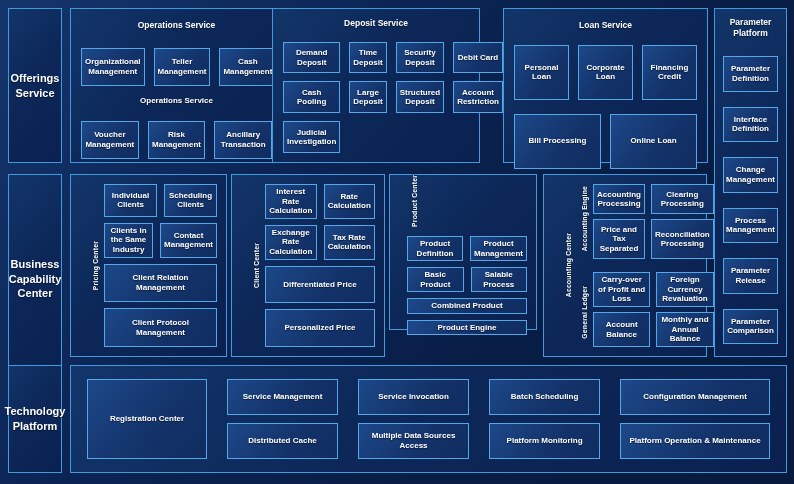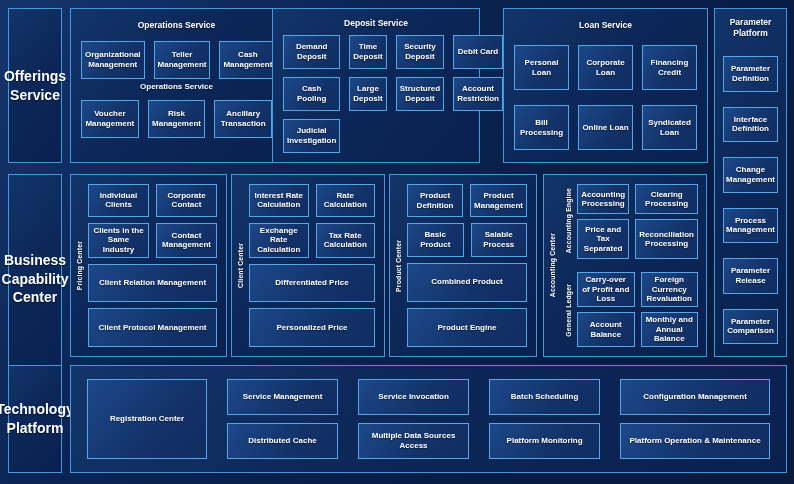--- a/index.html
+++ b/index.html
@@ -19,43 +19,43 @@
   }
   .box{
     box-sizing:border-box;border:1.2px solid #54a8e8;
     background:linear-gradient(130deg,#1d4889 0%,#133269 60%,#102d61 100%);
     color:#fff;font-weight:bold;font-size:8px;line-height:1.2;
     display:flex;align-items:center;justify-content:center;text-align:center;
     padding:2px 3px;text-shadow:0 1px 1px rgba(0,0,0,.5);
   }
   .side-label-panel{
     display:flex;align-items:center;justify-content:center;text-align:center;
-    color:#fff;font-weight:bold;font-size:14px;line-height:1.35;
+    color:#fff;font-weight:bold;font-size:11px;line-height:1.35;
     padding:4px;text-shadow:0 1px 1px rgba(0,0,0,.5);
   }
   
-  .col{display:flex;flex-direction:column;}
+  .col{display:flex;flex-direction:column;gap:7px;}
   .ops{padding:7px 10px 12px;}
   .ops .ptitle{margin:4px 0 10px;}
   .ops .sub{margin:3px 0 8px;font-size:8px;}
   .row3{display:flex;gap:9px;}
   .row3 .box{flex:1;height:38px;}
   .dep{padding:6px 10px 9px;}
   .dep .ptitle{margin:3px 0 6px;}
   .grid3{flex:1;display:grid;grid-template-columns:repeat(4,1fr);gap:8px 9px;}
   .loan{padding:7px 10px 12px;}
   .loan .ptitle{margin:4px 0 0;}
   .loan .spacer{flex:1;}
-  .loan .row3 .box{height:45px;}
+  .loan .row3 .box{height:55px;}
   
   .param{padding:6px 8px 12px;display:flex;flex-direction:column;gap:15px;}
   .param .ptitle{margin:2px 0 3px;}
   .param .box{flex:1;}
   
-  .mid{display:flex;}
+  .mid{display:flex;padding-left:16px;}
   .vstrip{width:16px;display:flex;align-items:center;justify-content:center;flex:none;}
   .vtext{
     writing-mode:vertical-rl;transform:rotate(180deg);
     color:#fff;font-weight:bold;font-size:6.8px;letter-spacing:.2px;
     text-shadow:1px 0 1px rgba(0,0,0,.5);white-space:nowrap;
   }
   .mid-content{flex:1;display:flex;flex-direction:column;gap:6px;padding:9px 9px 9px 1px;}
   .row2{flex:1;display:flex;gap:7px;}
   .row2 .box{flex:1;}
   .wide{flex:1;}
@@ -73,21 +73,21 @@
   
   .lbl-offerings{left:8px;top:8px;width:54px;height:155px;}
   .lbl-business{left:8px;top:174px;width:54px;height:210px;}
   .lbl-technology{left:8px;top:365px;width:54px;height:108px;}
   .p-operations{left:70px;top:8px;width:213px;height:155px;}
   .p-deposit{left:272px;top:8px;width:208px;height:155px;}
   .p-loan{left:503px;top:8px;width:205px;height:155px;}
   .p-parameter{left:714px;top:8px;width:73px;height:349px;}
   .p-pricing{left:70px;top:174px;width:157px;height:183px;}
   .p-client{left:231px;top:174px;width:154px;height:183px;}
-  .p-product{left:389px;top:174px;width:148px;height:183px;}
+  .p-product{left:389px;top:174px;width:148px;height:156px;flex-direction:column;}
   .p-accounting{left:543px;top:174px;width:164px;height:183px;}
   .p-technology{left:70px;top:365px;width:717px;height:108px;}
 </style>
 </head>
 <body>
 
 <div id="stage">
 
   <div class="panel side-label-panel lbl-offerings">Offerings Service</div>
   <div class="panel side-label-panel lbl-business">Business Capability Center</div>
@@ -128,42 +128,41 @@
     <div class="spacer"></div>
     <div class="row3">
       <div class="box">Personal Loan</div>
       <div class="box">Corporate Loan</div>
       <div class="box">Financing Credit</div>
     </div>
     <div class="spacer"></div>
     <div class="row3">
       <div class="box">Bill Processing</div>
       <div class="box">Online Loan</div>
-      <div class="box">Syndicated Loan</div>
     </div>
   </div>
 
   <div class="panel param p-parameter">
     <div class="ptitle">Parameter Platform</div>
     <div class="box">Parameter Definition</div>
     <div class="box">Interface Definition</div>
     <div class="box">Change Management</div>
     <div class="box">Process Management</div>
     <div class="box">Parameter Release</div>
     <div class="box">Parameter Comparison</div>
   </div>
 
   <div class="panel mid p-pricing">
     <div class="vstrip">
         <span class="vtext">Pricing Center</span>
       </div>
     <div class="mid-content">
       <div class="row2">
         <div class="box">Individual Clients</div>
-        <div class="box">Corporate Contact</div>
+        <div class="box">Scheduling Clients</div>
       </div>
       <div class="row2">
         <div class="box">Clients in the Same Industry</div>
         <div class="box">Contact Management</div>
       </div>
       <div class="box wide">Client Relation Management</div>
       <div class="box wide">Client Protocol Management</div>
     </div>
   </div>
 

